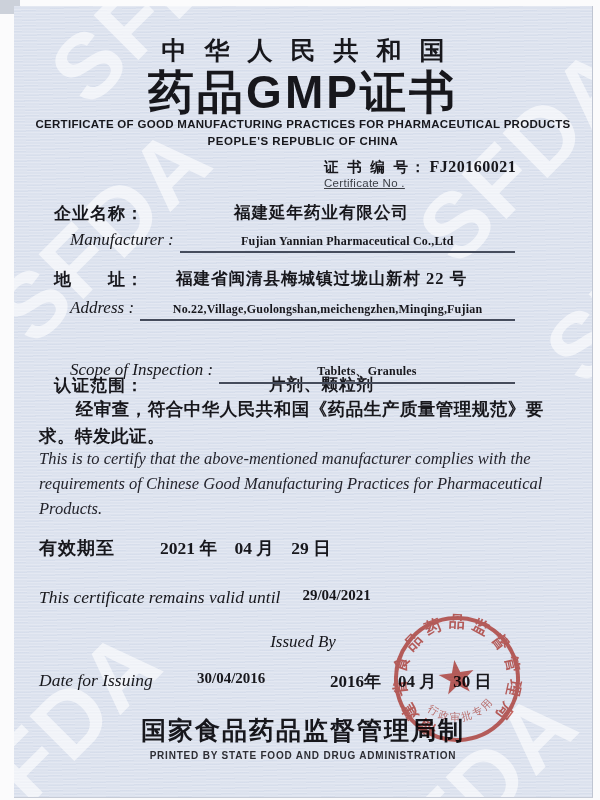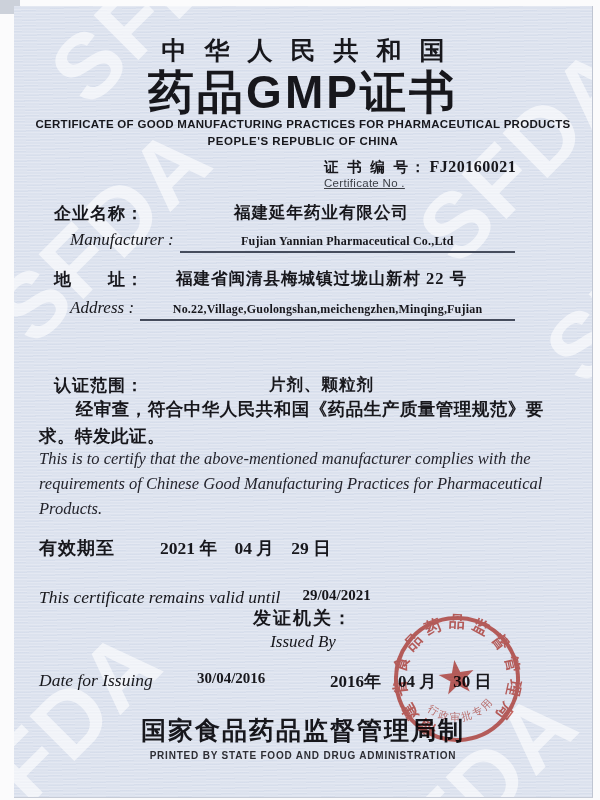--- a/index.html
+++ b/index.html
@@ -114,34 +114,37 @@
   </div>
   <div class="abs row-en r2en">
     <span class="lbl">Address :</span>
     <span class="line">No.22,Village,Guolongshan,meichengzhen,Minqing,Fujian</span>
   </div>
 
   <div class="abs row-cn r3cn">
     <span class="lbl">认证范围：</span>
     <span class="val">片剂、颗粒剂</span>
   </div>
+  <div class="abs row-en r3en">
+    <span class="lbl">Scope of Inspection :</span>
+    <span class="line">Tablets、Granules</span>
+  </div>
 
   <div class="abs stmt-cn">经审查，符合中华人民共和国《药品生产质量管理规范》要求。特发此证。</div>
   <div class="abs stmt-en">This is to certify that the above-mentioned manufacturer complies with the requirements of Chinese Good Manufacturing Practices for Pharmaceutical Products.</div>
 
   <div class="abs valid-cn">
     <span class="lbl">有效期至</span>
     <span class="dt">2021 年　04 月　29 日</span>
   </div>
   <div class="abs valid-en">
     <span class="lbl">This certificate remains valid until</span>
     <span class="dt">29/04/2021</span>
   </div>
 
-  <div class="abs ctr issuer-cn">发证机关：</div>
   <div class="abs ctr issuer-en">Issued By</div>
 
   <div class="abs issue-row">
     <span class="lbl">Date for Issuing</span>
     <span class="den">30/04/2016</span>
     <span class="dcn">2016年　04 月　30 日</span>
   </div>
 
   <div class="abs ctr foot-cn">国家食品药品监督管理局制</div>
   <div class="abs ctr foot-en">PRINTED BY STATE FOOD AND DRUG ADMINISTRATION</div>

